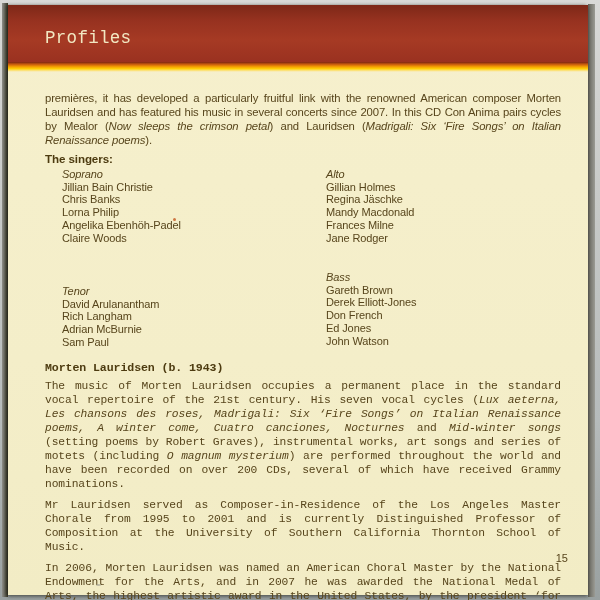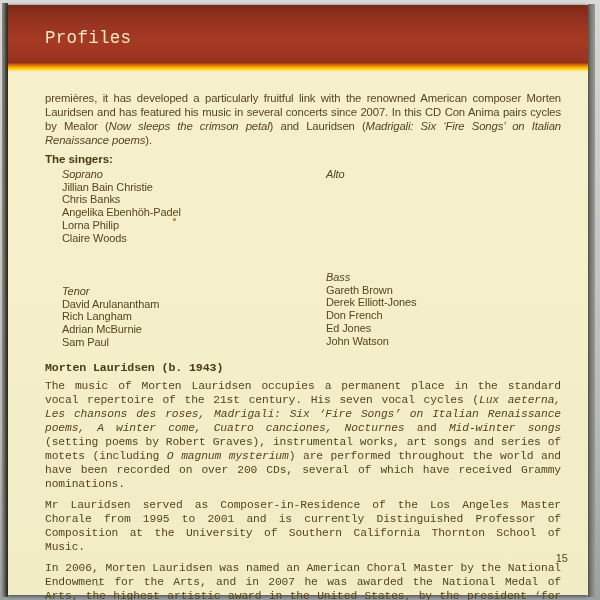--- a/index.html
+++ b/index.html
@@ -76,27 +76,34 @@
 
   <p class="intro body-text"><span>premières, it has developed a particularly fruitful link with the renowned American composer Morten Lauridsen and has featured his music in several concerts since 2007. In this CD Con Anima pairs cycles by Mealor (</span><span class="it">Now sleeps the crimson petal</span><span>) and Lauridsen (</span><span class="it">Madrigali: Six ‘Fire Songs’ on Italian Renaissance poems</span><span>).</span></p>
 
   <div class="singers-heading">The singers:</div>
 
   <div class="group g-soprano">
     <div class="voice">Soprano</div>
     <div>
         <div>Jillian Bain Christie</div>
         <div>Chris Banks</div>
+        <div>Lorna Philip</div>
         <div>Angelika Ebenhöh-Padel</div>
-        <div>Lorna Philip</div>
         <div>Claire Woods</div>
       </div>
   </div>
   <div class="group g-alto">
     <div class="voice">Alto</div>
+    <div>
+        <div>Gillian Holmes</div>
+        <div>Regina Jäschke</div>
+        <div>Mandy Macdonald</div>
+        <div>Frances Milne</div>
+        <div>Jane Rodger</div>
+      </div>
   </div>
   <div class="group g-tenor">
     <div class="voice">Tenor</div>
     <div>
         <div>David Arulanantham</div>
         <div>Rich Langham</div>
         <div>Adrian McBurnie</div>
         <div>Sam Paul</div>
       </div>
   </div>

